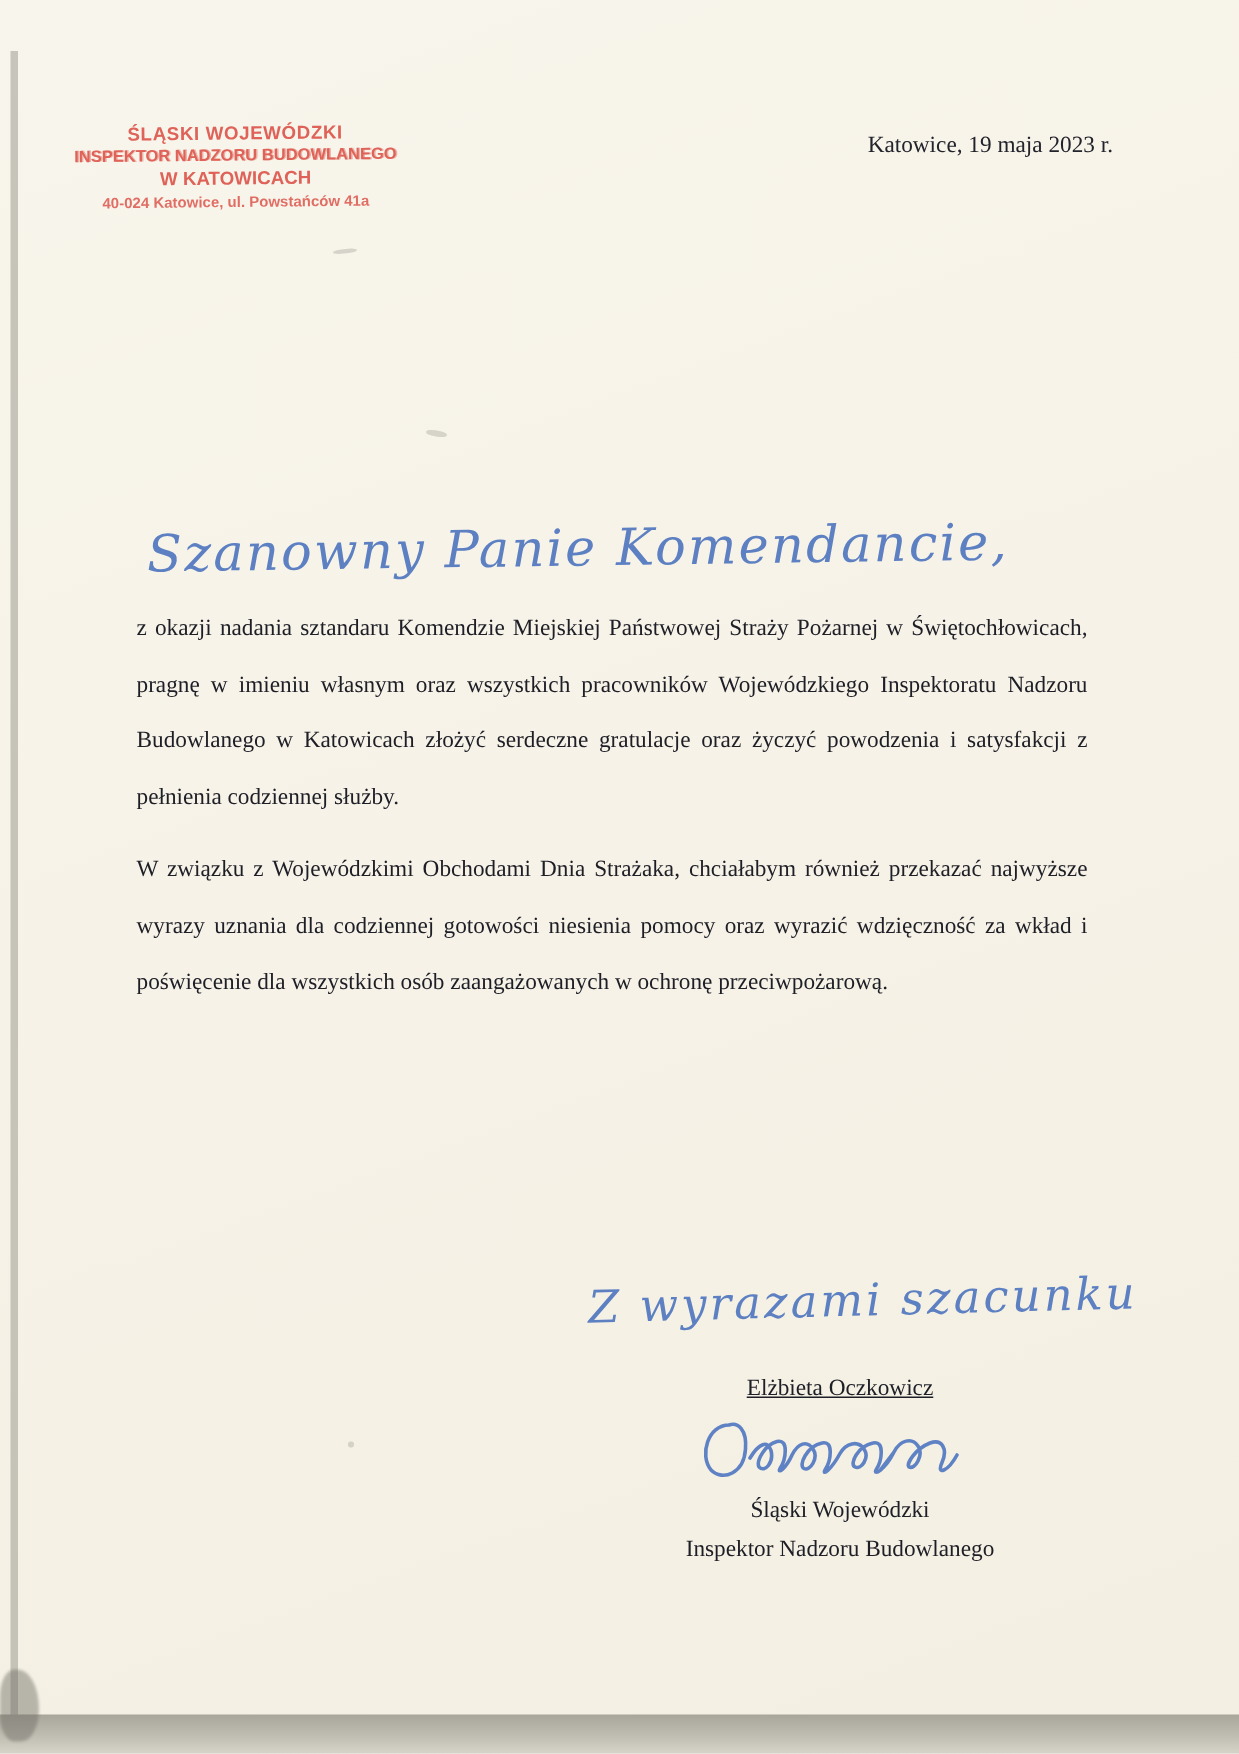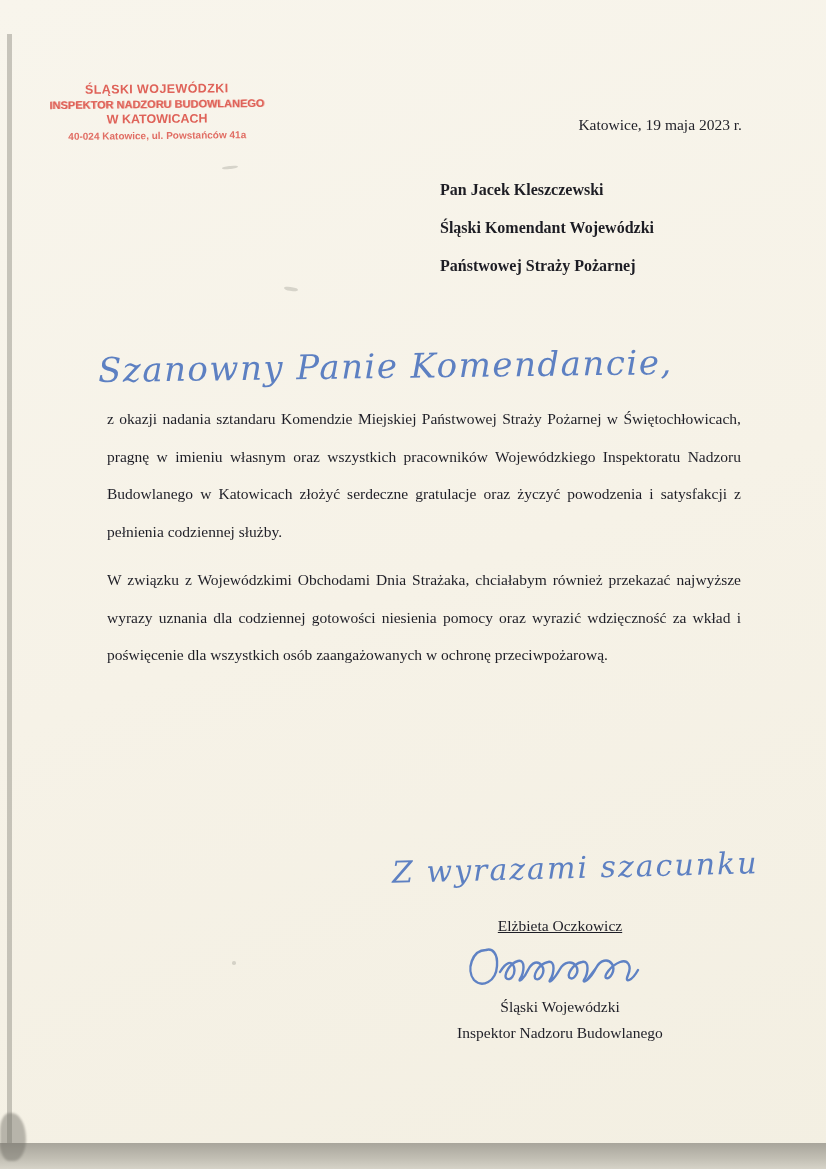--- a/index.html
+++ b/index.html
@@ -43,21 +43,21 @@
     font-family:"Liberation Sans", sans-serif; font-weight:bold;
     opacity:.88; transform:rotate(-0.6deg);
   }
   .stamp .s1 { font-size:12.5px; letter-spacing:.4px; }
   .stamp .s2 { font-size:11px;  margin-top:2px; text-shadow:1px 0 0 rgba(220,79,69,.45); }
   .stamp .s3 { font-size:12.5px; margin-top:2px; }
   .stamp .s4 { font-size:10px;  margin-top:4px; opacity:.92; }
 
   .dateline {
     position:absolute; top:88px; right:84px;
-    font-size:15.5px; color:#23232b;margin-top:28px;
+    font-size:15.5px; color:#23232b;
   }
 
   .recipient {
     position:absolute; left:440px; top:182px;
     font-size:16px; font-weight:600; color:#1d1d24;
   }
   .recipient div { line-height:16px; margin-bottom:22px; }
 
   .handwriting {
     color:#5d80c2;
@@ -69,21 +69,21 @@
     font-size:34px; letter-spacing:1.5px;
     transform:rotate(-0.8deg);
   }
   .closing {
     position:absolute; left:392px; top:850px;
     font-size:30px; letter-spacing:2px;
     transform:rotate(-1.5deg);
   }
 
   .body-text {
-    position:absolute; left:107px; top:400px; width:634px;
+    position:absolute; left:91px; top:400px; width:634px;
     font-size:15.5px; line-height:37.5px;
     text-align:justify; color:#1e1e26;
   }
   .body-text p { margin-bottom:11px; }
 
   .sig-block {
     position:absolute; left:420px; top:916px; width:280px;
     text-align:center; color:#1e1e26;
   }
   .sig-name { font-size:15.5px; line-height:20px;text-decoration:underline; }
@@ -97,25 +97,20 @@
 
   <div class="stamp">
     <div class="s1">ŚLĄSKI WOJEWÓDZKI</div>
     <div class="s2">INSPEKTOR NADZORU BUDOWLANEGO</div>
     <div class="s3">W KATOWICACH</div>
     <div class="s4">40-024 Katowice, ul. Powstańców 41a</div>
   </div>
 
   <div class="dateline">Katowice, 19 maja 2023 r.</div>
 
-  <div class="recipient">
-    <div>Pan Jacek Kleszczewski</div>
-    <div>Śląski Komendant Wojewódzki</div>
-    <div>Państwowej Straży Pożarnej</div>
-  </div>
 
   <div class="salutation handwriting">Szanowny Panie Komendancie,</div>
 
   <div class="body-text">
     <p>z okazji nadania sztandaru Komendzie Miejskiej Państwowej Straży Pożarnej w Świętochłowicach, pragnę w imieniu własnym oraz wszystkich pracowników Wojewódzkiego Inspektoratu Nadzoru Budowlanego w Katowicach złożyć serdeczne gratulacje oraz życzyć powodzenia i satysfakcji z pełnienia codziennej służby.</p>
     <p>W związku z Wojewódzkimi Obchodami Dnia Strażaka, chciałabym również przekazać najwyższe wyrazy uznania dla codziennej gotowości niesienia pomocy oraz wyrazić wdzięczność za wkład i poświęcenie dla wszystkich osób zaangażowanych w ochronę przeciwpożarową.</p>
   </div>
 
   <div class="closing handwriting">Z wyrazami szacunku</div>
 

